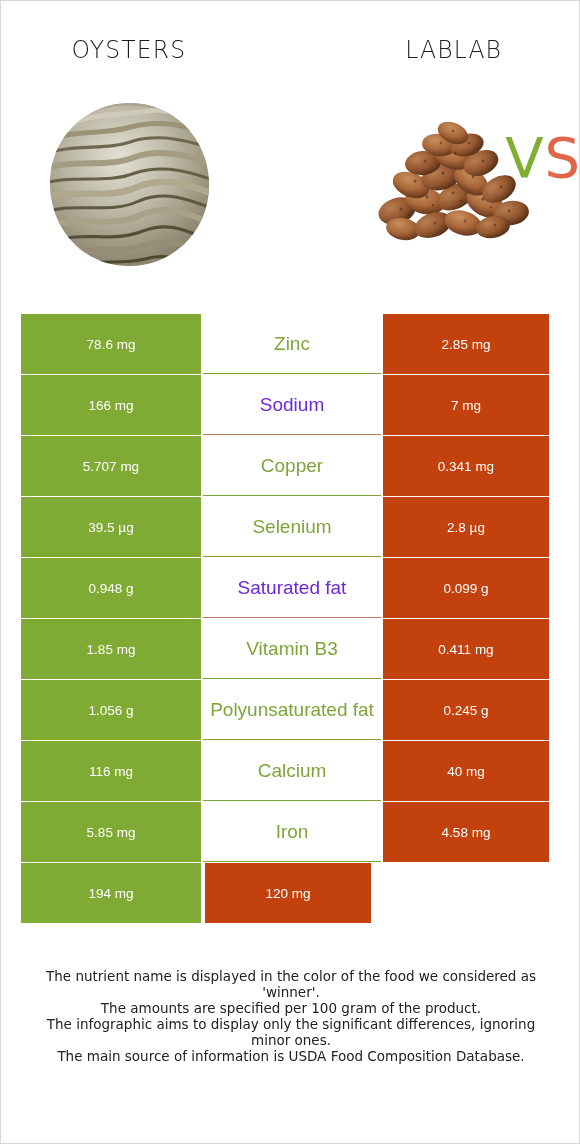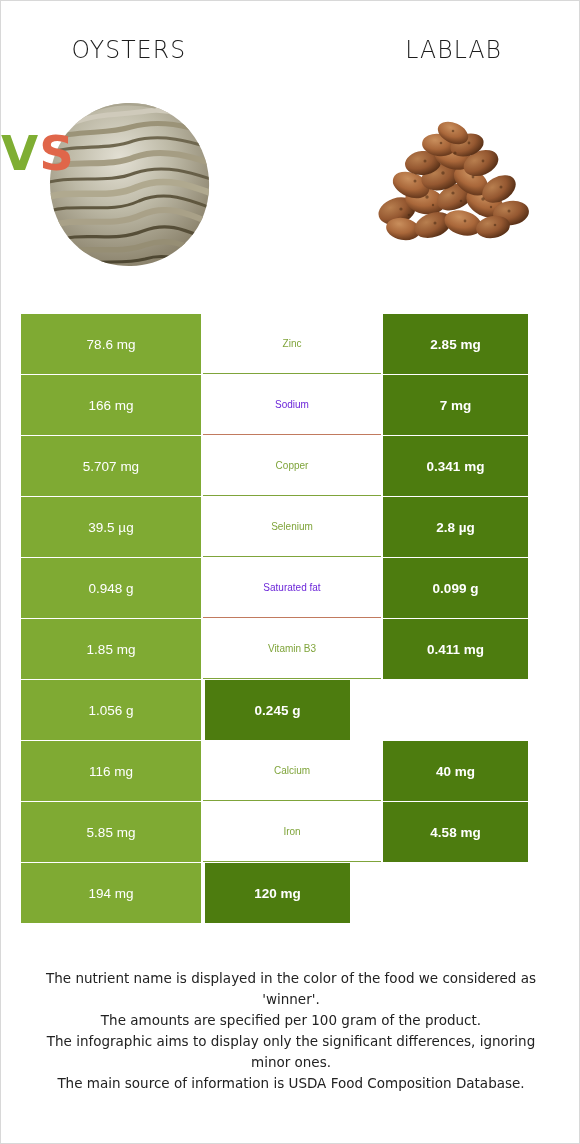--- a/index.html
+++ b/index.html
@@ -59,23 +59,23 @@
     height: 190px;
   }
   .food-left  { left: 34px; }
   .food-right { left: 356px; }
 
   .vs {
     position: absolute;
     left: 0;
     right: 0;
     top: 36px;
-    text-align: left;
-    font-size: 48px;
-    font-weight: 700;
+    text-align: right;
+    font-size: 56px;
+    font-weight: 400;
     letter-spacing: 1px;
     font-family: "DejaVu Sans", sans-serif;
   }
   .vs .v { color: #7FAE33; }
   .vs .s { color: #E0664A; }
 
   
   .table {
     position: absolute;
     top: 313px;
@@ -95,43 +95,42 @@
     box-sizing: border-box;
   }
   .cell-left {
     width: 180px;
     background: #7FAA33;
     color: #ffffff;
   }
   .cell-mid {
     width: 178px;
     background: #ffffff;
-    font-size: 10px;
+    font-size: 19px;
   }
   .cell-right {
-    width: 145px;
-    background: #4d7c0f;
+    width: 166px;
+    background: #c2410c;
     color: #ffffff;
-    font-weight: bold;
   }
   .spacer { width: 2px; background: #ffffff; }
 
   .cell-mid.win-green  { color: #7FA43A; border-bottom: 1px solid #7FA43A; }
   .cell-mid.win-orange { color: #6d28d9; border-bottom: 1px solid #C17A5E; }
   .row:first-child .cell-mid { border-top: 0; }
 
   
   .footnote {
     position: absolute;
     top: 967px;
     left: 30px;
     width: 520px;
     text-align: center;
     font-size: 13.5px;
-    line-height: 21px;
+    line-height: 16px;
     color: #222222;
     font-family: "DejaVu Sans", sans-serif;
   }
   .footnote div { white-space: normal; }
 </style>
 </head>
 <body>
 
 <div class="page">
 
@@ -279,20 +278,21 @@
       <div class="row">
         <div class="cell cell-left">1.85 mg</div>
         <div class="spacer"></div>
         <div class="cell cell-mid win-green">Vitamin B3</div>
         <div class="spacer"></div>
         <div class="cell cell-right">0.411 mg</div>
       </div>
       <div class="row">
         <div class="cell cell-left">1.056 g</div>
         <div class="spacer"></div>
+        <div class="cell cell-mid win-green">Polyunsaturated fat</div>
         <div class="spacer"></div>
         <div class="cell cell-right">0.245 g</div>
       </div>
       <div class="row">
         <div class="cell cell-left">116 mg</div>
         <div class="spacer"></div>
         <div class="cell cell-mid win-green">Calcium</div>
         <div class="spacer"></div>
         <div class="cell cell-right">40 mg</div>
       </div>

